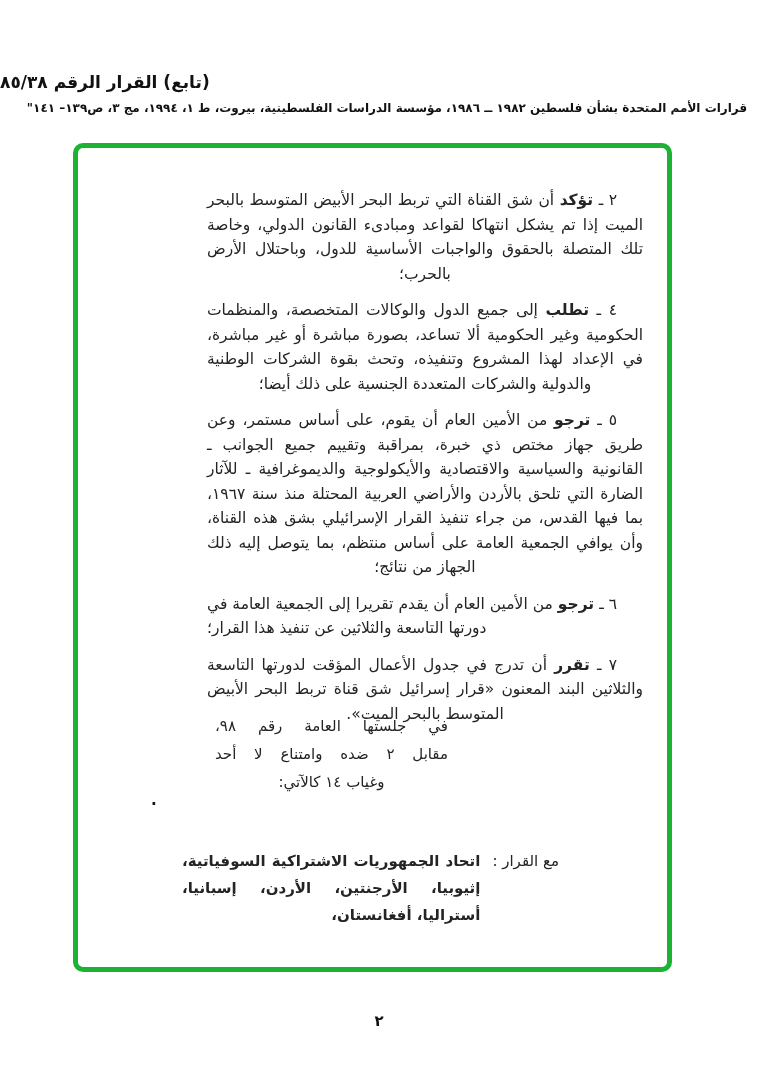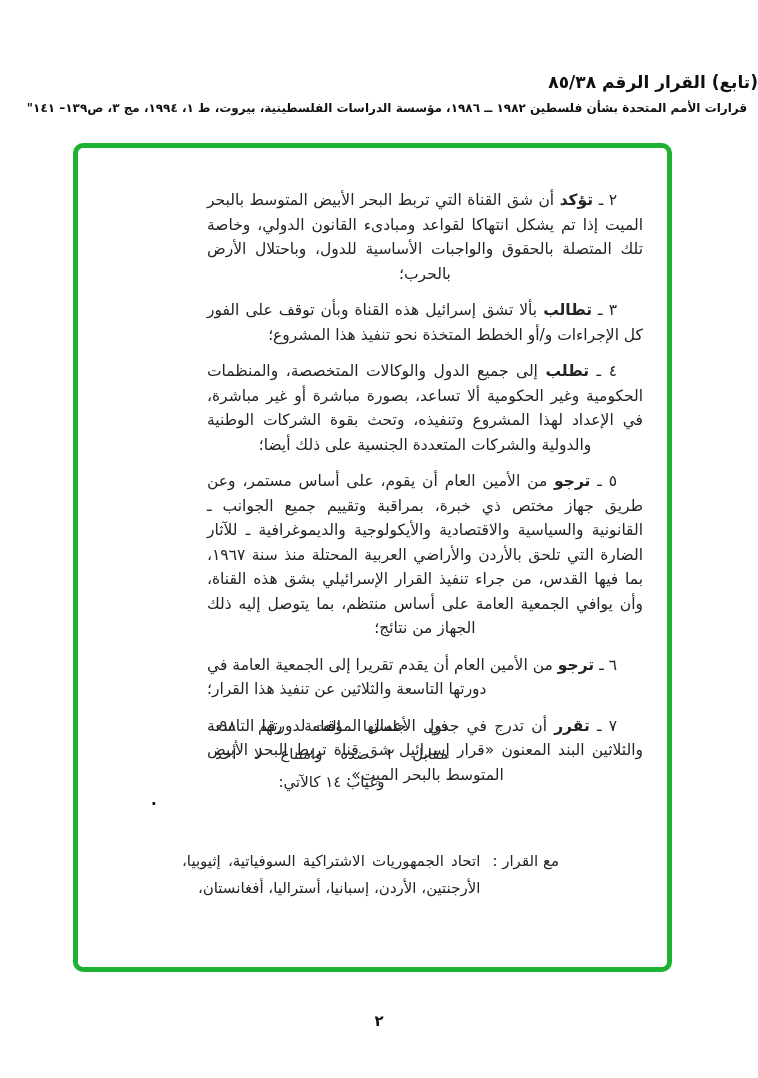--- a/index.html
+++ b/index.html
@@ -2,21 +2,21 @@
 <html lang="ar"><head>
 <meta charset="utf-8">
 <style>
   html,body{margin:0;padding:0;}
   body{
     width:758px;height:1078px;position:relative;background:#ffffff;
     font-family:"DejaVu Sans",sans-serif;color:#1f1f1f;overflow:hidden;
   }
   
   .header-title{
-    position:absolute;top:72px;left:0;right:0;text-align:right;
+    position:absolute;top:72px;left:0;right:0;text-align:left;
     direction:rtl;font-size:17px;font-weight:bold;color:#111;
   }
   .header-citation{
     position:absolute;top:101px;left:16px;right:0;text-align:center;
     direction:rtl;font-size:12px;font-weight:bold;color:#111;letter-spacing:0px;
   }
   
   .green-box{
     position:absolute;left:73px;top:143px;width:599px;height:829px;
     box-sizing:border-box;border:5px solid #1eb235;border-radius:10px;
@@ -42,38 +42,37 @@
   .footnote-dot{
     position:absolute;left:151px;top:795px;font-size:15px;font-weight:bold;color:#111;
   }
   
   .vote{
     position:absolute;left:182px;top:848px;width:377px;
     direction:rtl;display:flex;align-items:flex-start;gap:12px;
     font-size:15px;line-height:27px;color:#242424;
   }
   .vote-label{white-space:nowrap;}
-  .vote-list{flex:1;text-align:justify;}
+  .vote-list{flex:1;text-align:justify;font-weight:bold;}
   
   .page-num{
     position:absolute;top:1012px;left:0;right:0;text-align:center;
     font-size:15px;font-weight:bold;color:#111;
   }
 </style>
 </head>
 <body>
 
 <div class="header-title">(تابع) القرار الرقم ٨٥/٣٨</div>
 <div class="header-citation">قرارات الأمم المتحدة بشأن فلسطين ١٩٨٢ ــ ١٩٨٦، مؤسسة الدراسات الفلسطينية، بيروت، ط ١، ١٩٩٤، مج ٣، ص١٣٩– ١٤١"</div>
 
 <div class="green-box"></div>
 
 <div class="body-col">
   <p class="para last-center"><span>٢ ـ </span><span class="lead">تؤكد</span><span> أن شق القناة التي تربط البحر الأبيض المتوسط بالبحر الميت إذا تم يشكل انتهاكا لقواعد ومبادىء القانون الدولي، وخاصة تلك المتصلة بالحقوق والواجبات الأساسية للدول، وباحتلال الأرض بالحرب؛</span></p>
-  <p class="para"><span>٣ ـ </span><span class="lead">تطالب</span><span> بألا تشق إسرائيل هذه القناة وبأن توقف على الفور كل الإجراءات و/أو الخطط المتخذة نحو تنفيذ هذا المشروع؛</span></p>
   <p class="para last-center"><span>٤ ـ </span><span class="lead">تطلب</span><span> إلى جميع الدول والوكالات المتخصصة، والمنظمات الحكومية وغير الحكومية ألا تساعد، بصورة مباشرة أو غير مباشرة، في الإعداد لهذا المشروع وتنفيذه، وتحث بقوة الشركات الوطنية والدولية والشركات المتعددة الجنسية على ذلك أيضا؛</span></p>
   <p class="para last-center"><span>٥ ـ </span><span class="lead">ترجو</span><span> من الأمين العام أن يقوم، على أساس مستمر، وعن طريق جهاز مختص ذي خبرة، بمراقبة وتقييم جميع الجوانب ـ القانونية والسياسية والاقتصادية والأيكولوجية والديموغرافية ـ للآثار الضارة التي تلحق بالأردن والأراضي العربية المحتلة منذ سنة ١٩٦٧، بما فيها القدس، من جراء تنفيذ القرار الإسرائيلي بشق هذه القناة، وأن يوافي الجمعية العامة على أساس منتظم، بما يتوصل إليه ذلك الجهاز من نتائج؛</span></p>
   <p class="para last-left"><span>٦ ـ </span><span class="lead">ترجو</span><span> من الأمين العام أن يقدم تقريرا إلى الجمعية العامة في دورتها التاسعة والثلاثين عن تنفيذ هذا القرار؛</span></p>
   <p class="para last-center"><span>٧ ـ </span><span class="lead">تقرر</span><span> أن تدرج في جدول الأعمال المؤقت لدورتها التاسعة والثلاثين البند المعنون «قرار إسرائيل شق قناة تربط البحر الأبيض المتوسط بالبحر الميت».</span></p>
 </div>
 
 <div class="adoption">
   <div class="jl">في جلستها العامة رقم ٩٨،</div>
   <div class="jl">مقابل ٢ ضده وامتناع لا أحد</div>
   <div class="cl">وغياب ١٤ كالآتي:</div>

